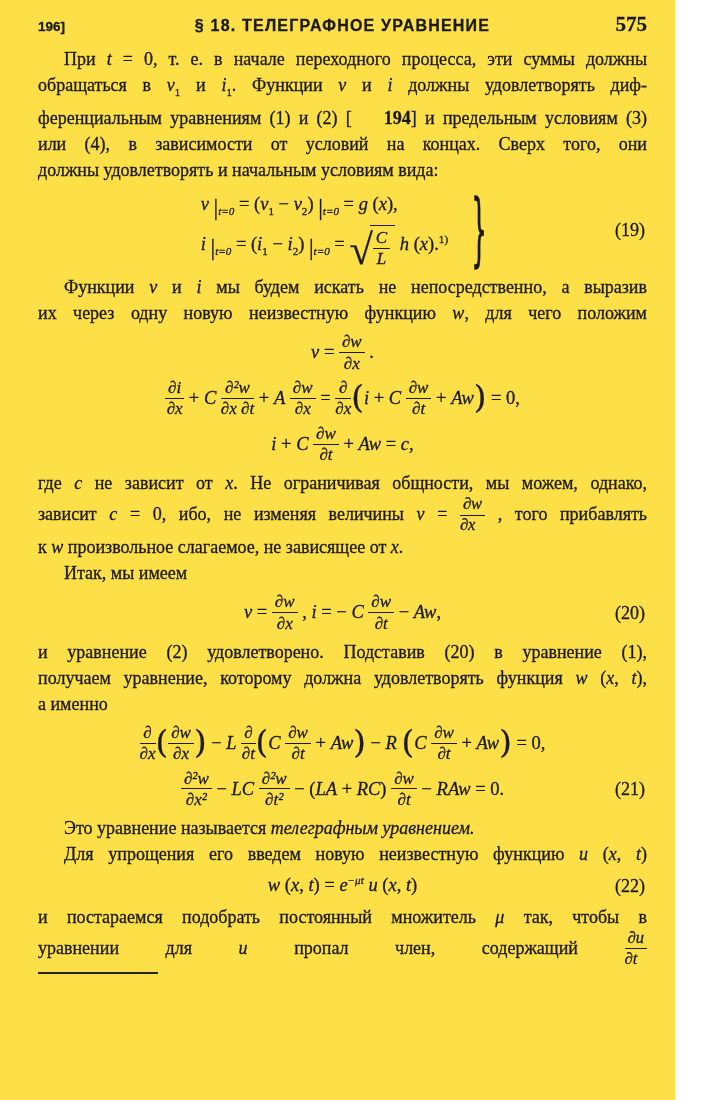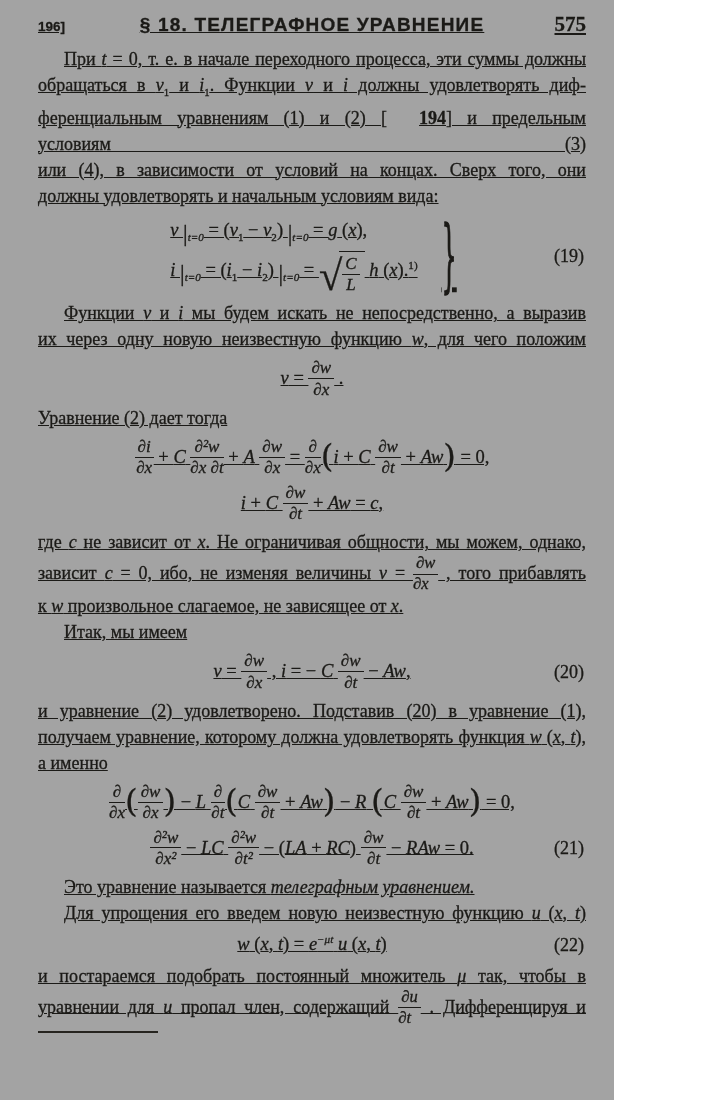--- a/index.html
+++ b/index.html
@@ -1,31 +1,30 @@
 <!DOCTYPE html>
 <html><head>
 <meta charset="utf-8">
 <style>
   html,body{margin:0;padding:0;}
   .page{
-    width:614px;height:1100px;
-    background:#a3a3a3;
+    width:675px;height:1100px;
+    background:#fde047;
     color:#1b1a17;
     font-family:"Liberation Serif","DejaVu Serif",serif;
     overflow:hidden;
     position:relative;
     box-sizing:border-box;
     padding:12px 28px 0 38px;
-    text-decoration:underline;
     -webkit-text-stroke:0.3px currentColor;
   }
   
   .hdr{display:flex;align-items:baseline;margin-bottom:9px;}
   .h-ref{width:90px;font-family:"Liberation Sans",sans-serif;font-weight:bold;font-size:13.5px;}
-  .h-title{flex:1;text-align:center;font-family:"Liberation Sans",sans-serif;font-weight:bold;font-size:19px;letter-spacing:1.2px;}
+  .h-title{flex:1;text-align:center;font-family:"Liberation Sans",sans-serif;font-weight:bold;font-size:16px;letter-spacing:1.2px;}
   .h-page{width:90px;text-align:right;font-size:21px;font-weight:bold;}
   
   .line{font-size:18px;line-height:26px;text-align:justify;text-align-last:justify;}
   .line.last{text-align-last:left;}
   .line.ind{text-indent:26px;}
   .i{font-style:italic;}
   .it{font-style:italic;}
   .b{font-weight:bold;margin-left:32px;}
   sub{font-size:0.6em;}
   sup{font-size:0.6em;}
@@ -82,21 +81,20 @@
     <span class="eqnum">(19)</span>
   </div>
 
   <div>
     <div class="line ind"><span>Функции </span><span class="i">v</span><span> и </span><span class="i">i</span><span> мы будем искать не непосредственно, а выразив</span></div>
     <div class="line"><span>их через одну новую неизвестную функцию </span><span class="i">w</span><span>, для чего положим</span></div>
   </div>
 
   <div class="eq"><span><span class="i">v</span><span> = </span></span><span class="frac"><span class="num">∂w</span><span class="den">∂x</span></span><span><span> .</span></span></div>
 
-  <div class="line last"><span>Уравнение (2) дает тогда</span></div>
 
   <div class="eq"><span class="frac"><span class="num">∂i</span><span class="den">∂x</span></span><span><span> + </span><span class="i">C</span><span> </span></span><span class="frac"><span class="num">∂²w</span><span class="den">∂x ∂t</span></span><span><span> + </span><span class="i">A</span><span> </span></span><span class="frac"><span class="num">∂w</span><span class="den">∂x</span></span><span><span> = </span></span><span class="frac"><span class="num">∂</span><span class="den">∂x</span></span><span><span class="bp">(</span><span class="i">i</span><span> + </span><span class="i">C</span><span> </span></span><span class="frac"><span class="num">∂w</span><span class="den">∂t</span></span><span><span> + </span><span class="i">Aw</span><span class="bp">)</span><span> = 0,</span></span></div>
 
 
   <div class="eq"><span><span class="i">i</span><span> + </span><span class="i">C</span><span> </span></span><span class="frac"><span class="num">∂w</span><span class="den">∂t</span></span><span><span> + </span><span class="i">Aw</span><span> = </span><span class="i">c</span><span>,</span></span></div>
 
   <div>
     <div class="line"><span>где </span><span class="i">c</span><span> не зависит от </span><span class="i">x</span><span>. Не ограничивая общности, мы можем, однако,</span></div>
     <div class="line"><span><span>зависит </span><span class="i">c</span><span> = 0, ибо, не изменяя величины </span><span class="i">v</span><span> = </span></span><span class="frac"><span class="num">∂w</span><span class="den">∂x</span></span><span><span> , того прибавлять</span></span></div>
     <div class="line last"><span>к </span><span class="i">w</span><span> произвольное слагаемое, не зависящее от </span><span class="i">x</span><span>.</span></div>
@@ -120,18 +118,18 @@
   <div class="line ind last"><span>Это уравнение называется </span><span class="it">телеграфным уравнением.</span></div>
 
   <div>
     <div class="line ind"><span>Для упрощения его введем новую неизвестную функцию </span><span class="i">u</span><span> (</span><span class="i">x</span><span>, </span><span class="i">t</span><span>)</span></div>
   </div>
 
   <div class="eq"><span><span class="i">w</span><span> (</span><span class="i">x</span><span>, </span><span class="i">t</span><span>) = </span><span class="i">e</span><sup class="i">−μt</sup><span> </span><span class="i">u</span><span> (</span><span class="i">x</span><span>, </span><span class="i">t</span><span>)</span></span><span class="eqnum">(22)</span></div>
 
   <div>
     <div class="line"><span>и постараемся подобрать постоянный множитель </span><span class="i">μ</span><span> так, чтобы в</span></div>
-    <div class="line"><span><span>уравнении для </span><span class="i">u</span><span> пропал член, содержащий </span></span><span class="frac"><span class="num">∂u</span><span class="den">∂t</span></span><span><span> . Дифференцируя и</span></span></div>
+    <div class="line"><span><span>уравнении для </span><span class="i">u</span><span> пропал член, содержащий </span></span><span class="frac"><span class="num">∂u</span><span class="den">∂t</span></span></div>
   </div>
 
   <div class="fnrule"></div>
 
 </div>
 
 </body></html>

